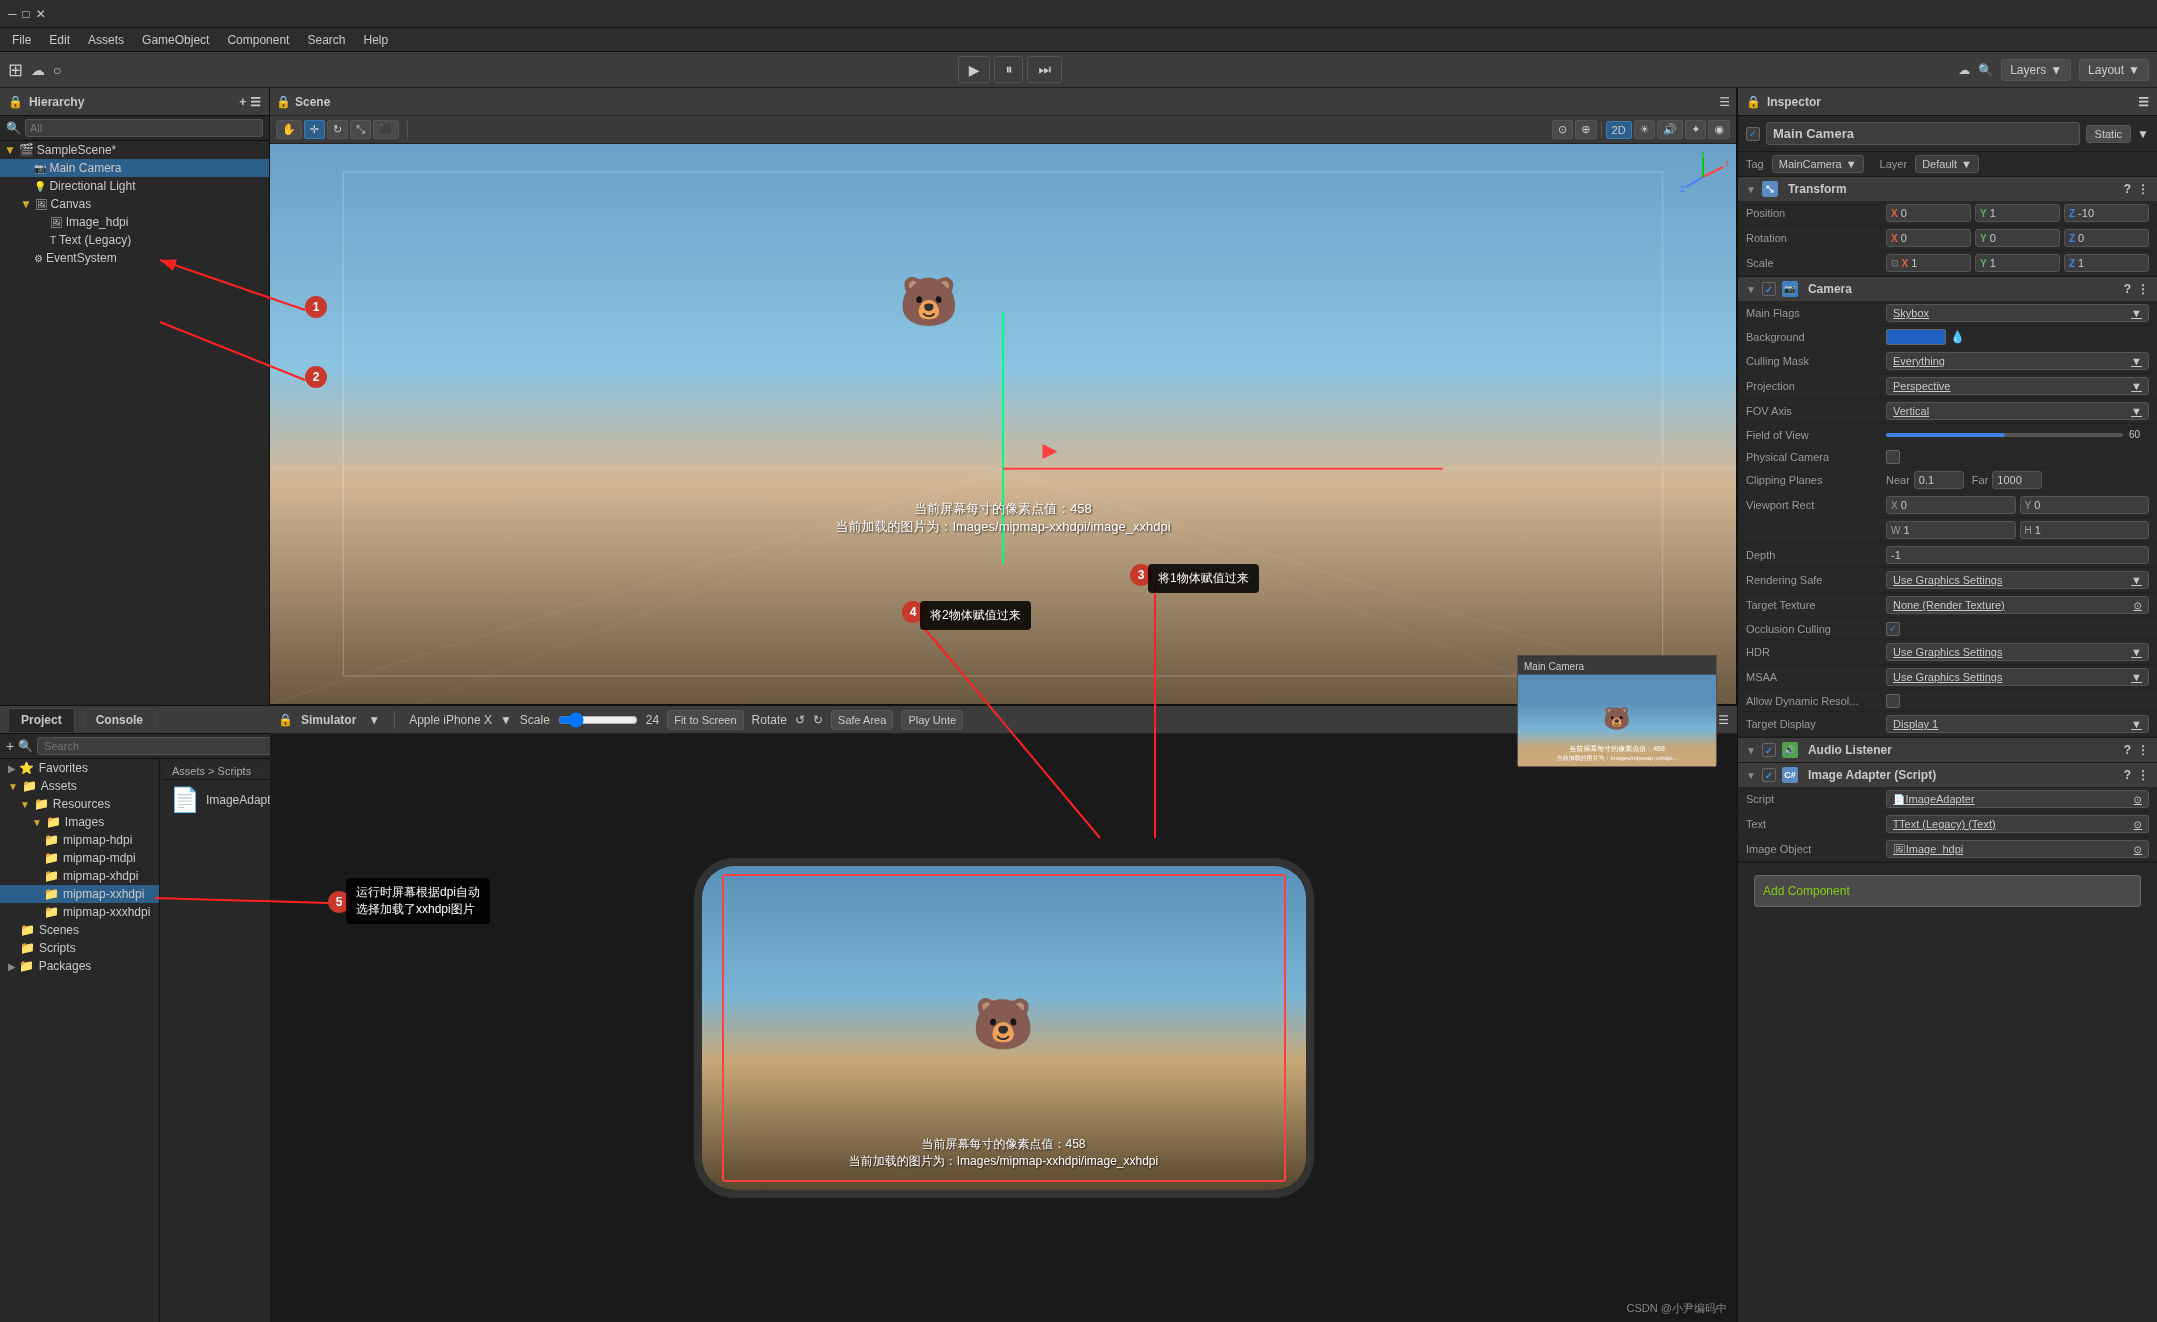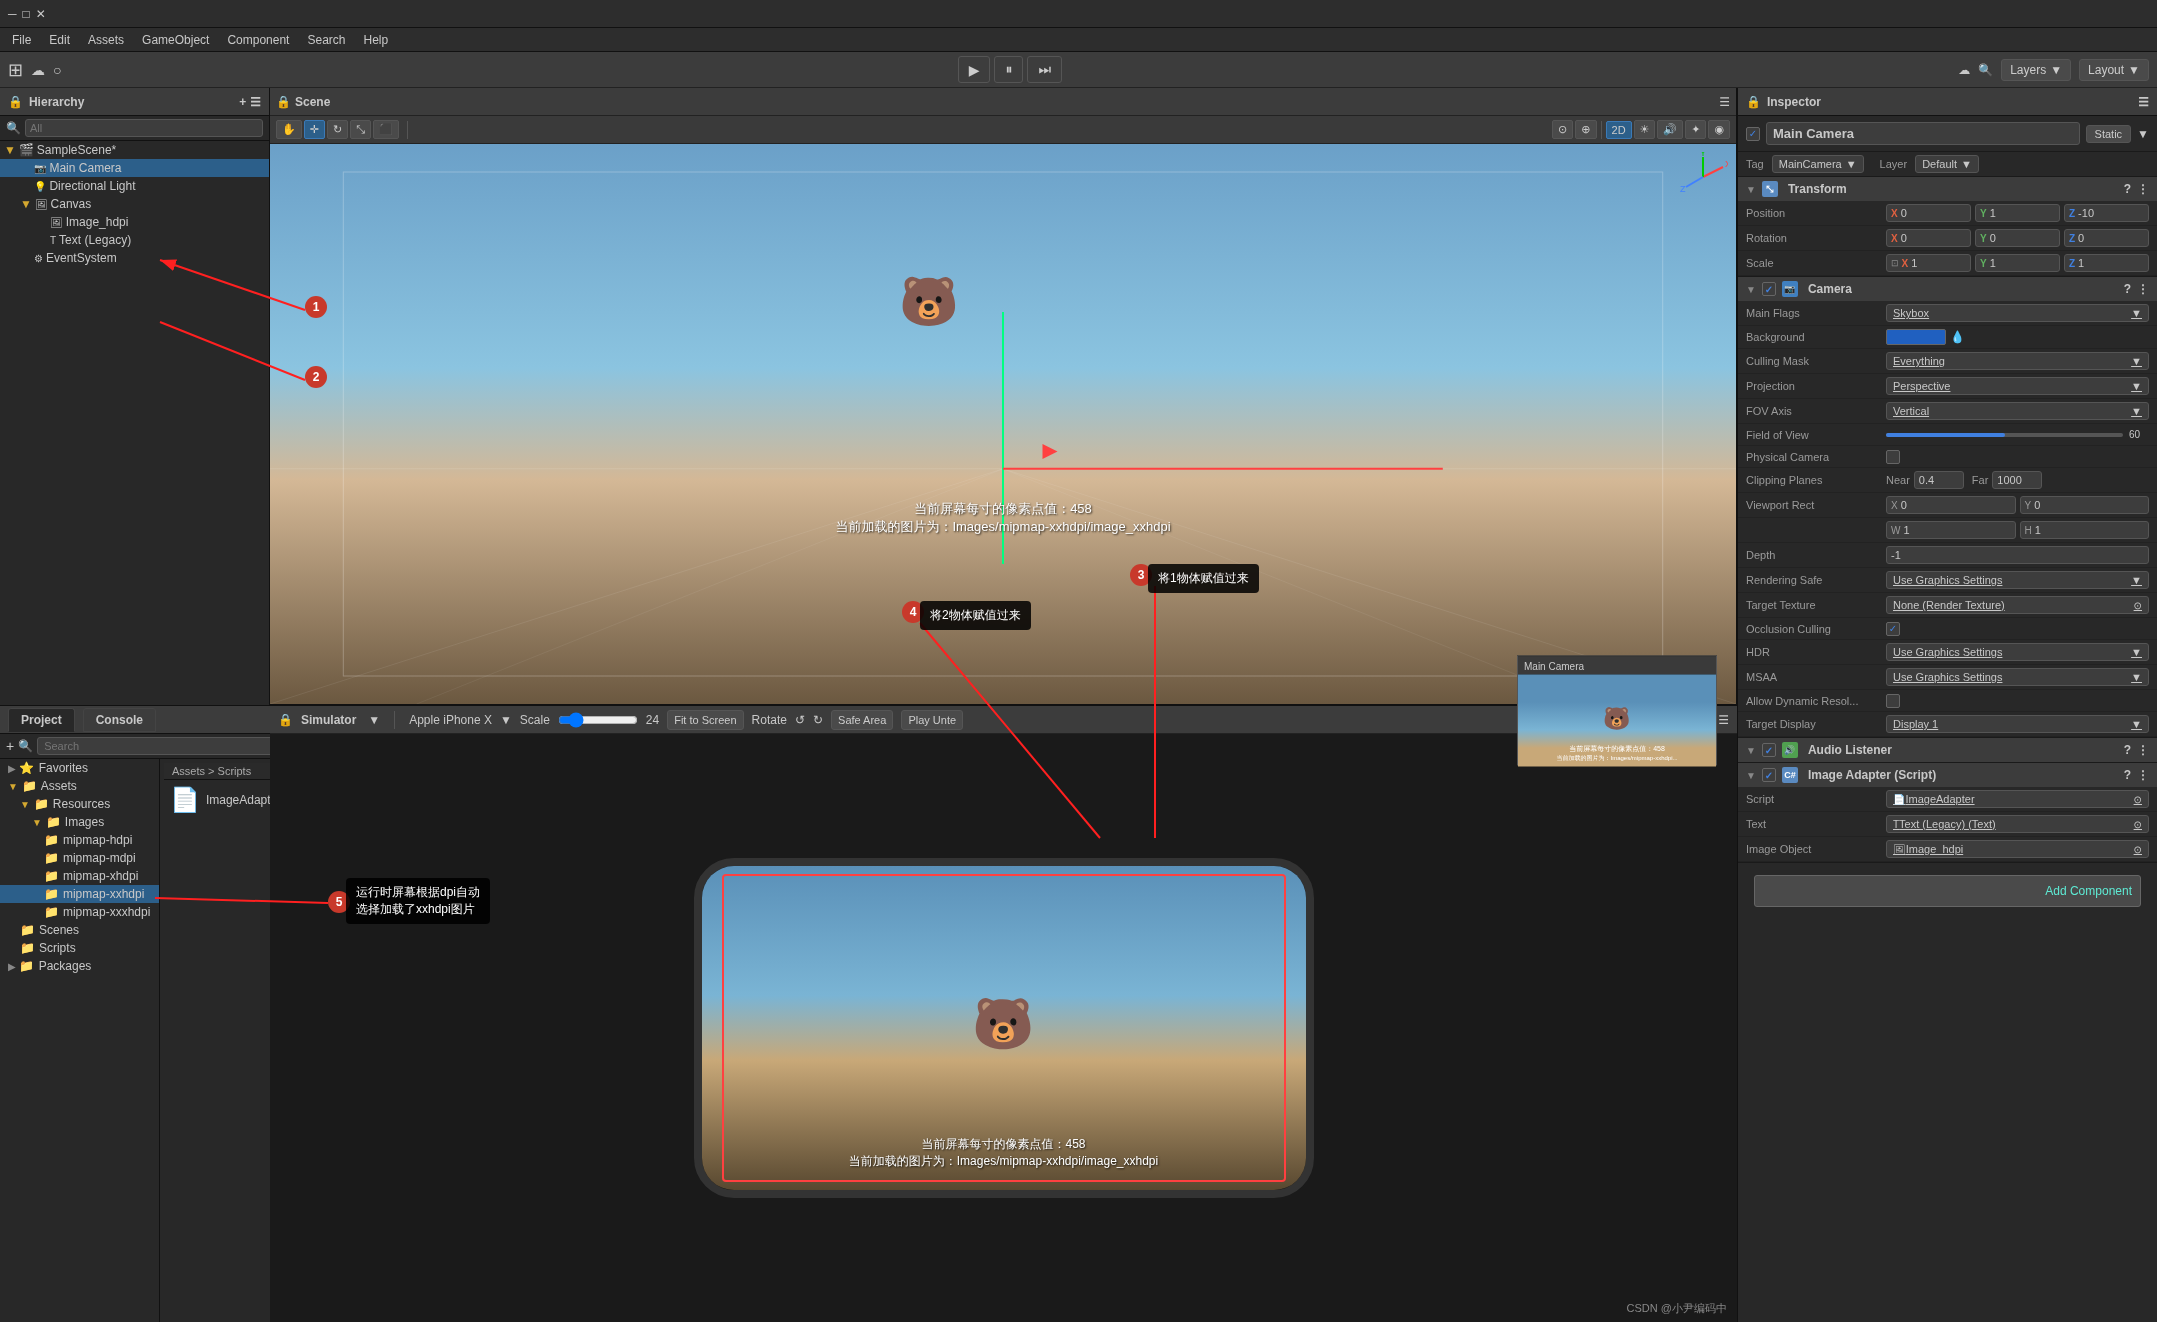--- a/index.html
+++ b/index.html
@@ -480,23 +480,23 @@
       gap: 4px;
     }
     .file-item.selected { background: #2c5f8a; }
     .folder-icon { color: #d4a830; }
 
     
     #add-component-btn {
       margin: 12px 16px;
       background: #4a4a4a;
       border: 1px solid #666;
-      color: #5eead4;
+      color: #84cc16;
       padding: 8px;
-      text-align: right;
+      text-align: left;
       border-radius: 3px;
       cursor: pointer;
       font-size: 12px;
     }
 
     
     ::-webkit-scrollbar { width: 8px; height: 8px; }
     ::-webkit-scrollbar-track { background: #1e1e1e; }
     ::-webkit-scrollbar-thumb { background: #555; border-radius: 4px; }
 
@@ -932,21 +932,21 @@
           <span class="inspector-label">Physical Camera</span>
           <div class="checkbox-field"></div>
         </div>
 
         <div class="inspector-row">
           <span class="inspector-label">Clipping Planes</span>
           <div style="flex:1;display:flex;gap:8px;">
             <div style="display:flex;align-items:center;gap:4px;">
               <span style="font-size:11px;color:#9a9a9a;">Near</span>
               <div class="xyz-field" style="width:50px;">
-                <span>0.4</span>
+                <span>0.1</span>
               </div>
             </div>
             <div style="display:flex;align-items:center;gap:4px;">
               <span style="font-size:11px;color:#9a9a9a;">Far</span>
               <div class="xyz-field" style="width:50px;">
                 <span>1000</span>
               </div>
             </div>
           </div>
         </div>

